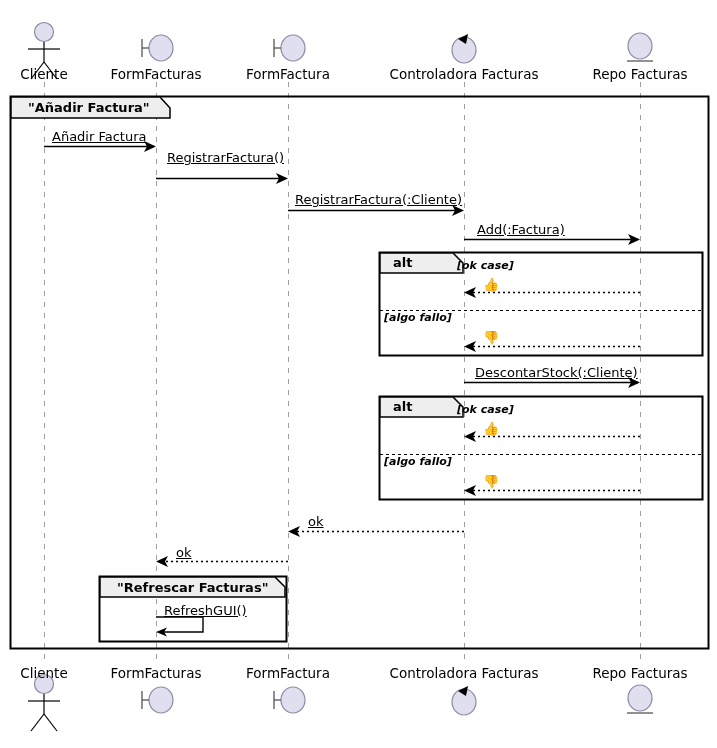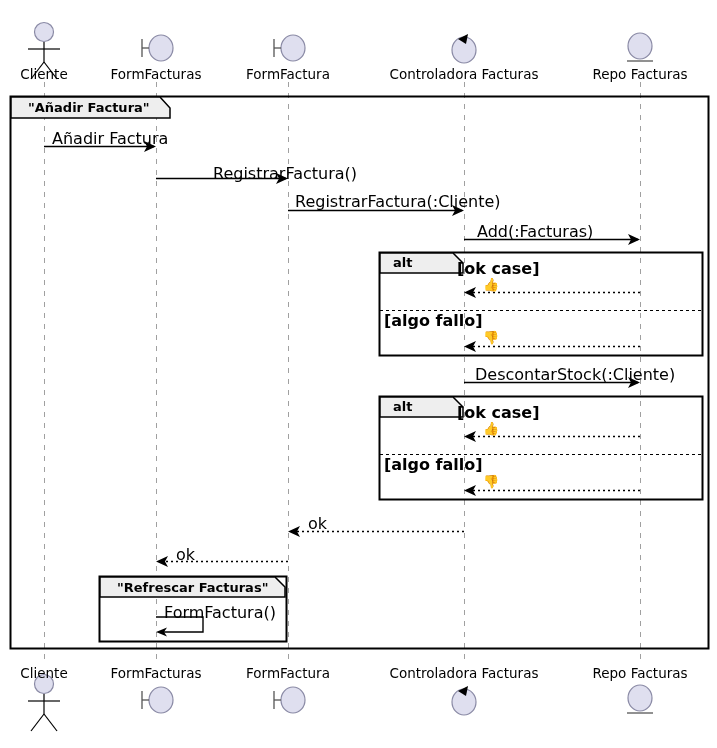--- a/index.html
+++ b/index.html
@@ -33,33 +33,35 @@
     white-space: nowrap;
     font-family: "DejaVu Sans", sans-serif;
     color: #000000;
   }
   .participant-name {
     font-size: 13.5px;
     text-align: center;
     transform: translateX(-50%);
   }
   .msg-label {
-    font-size: 16px;
+    font-size: 13px;
+    text-decoration: underline;
   }
   .frame-title {
     font-size: 13px;
     font-weight: bold;
   }
   .frag-op {
     font-size: 13px;
     font-weight: bold;
   }
   .guard {
-    font-size: 16px;
+    font-size: 11px;
     font-weight: bold;
+    font-style: italic;
   }
   .emoji {
     font-size: 13px;
     line-height: 1;
   }
 </style>
 </head>
 <body>
 
 <div id="diagram-root">
@@ -217,25 +219,25 @@
       <div class="lbl participant-name" style="left: 640px; top: 665px;">Repo Facturas</div>
       <div class="lbl frame-title" style="left: 28px; top: 100px;">"Añadir Factura"</div>
       <div class="lbl frame-title" style="left: 117px; top: 580px;">"Refrescar Facturas"</div>
       <div class="lbl frag-op" style="left: 393px; top: 255px;">alt</div>
       <div class="lbl guard" style="left: 457px; top: 259px;">[ok case]</div>
       <div class="lbl guard" style="left: 384px; top: 311px;">[algo fallo]</div>
       <div class="lbl frag-op" style="left: 393px; top: 399px;">alt</div>
       <div class="lbl guard" style="left: 457px; top: 403px;">[ok case]</div>
       <div class="lbl guard" style="left: 384px; top: 455px;">[algo fallo]</div>
       <div class="lbl msg-label" style="left: 52px; top: 129px;">Añadir Factura</div>
-      <div class="lbl msg-label" style="left: 167px; top: 164px; margin-left: 46px;">RegistrarFactura()</div>
+      <div class="lbl msg-label" style="left: 167px; top: 150px;">RegistrarFactura()</div>
       <div class="lbl msg-label" style="left: 295px; top: 192px;">RegistrarFactura(:Cliente)</div>
-      <div class="lbl msg-label" style="left: 477px; top: 222px;">Add(:Facturas)</div>
+      <div class="lbl msg-label" style="left: 477px; top: 222px;">Add(:Factura)</div>
       <div class="lbl emoji" style="left: 483px; top: 278px;">👍</div>
       <div class="lbl emoji" style="left: 483px; top: 331px;">👎</div>
       <div class="lbl msg-label" style="left: 475px; top: 365px;">DescontarStock(:Cliente)</div>
       <div class="lbl emoji" style="left: 483px; top: 422px;">👍</div>
       <div class="lbl emoji" style="left: 483px; top: 475px;">👎</div>
       <div class="lbl msg-label" style="left: 308px; top: 514px;">ok</div>
       <div class="lbl msg-label" style="left: 176px; top: 545px;">ok</div>
-      <div class="lbl msg-label" style="left: 164px; top: 603px;">FormFactura()</div>
+      <div class="lbl msg-label" style="left: 164px; top: 603px;">RefreshGUI()</div>
     </div>
 </div>
 
 </body></html>

